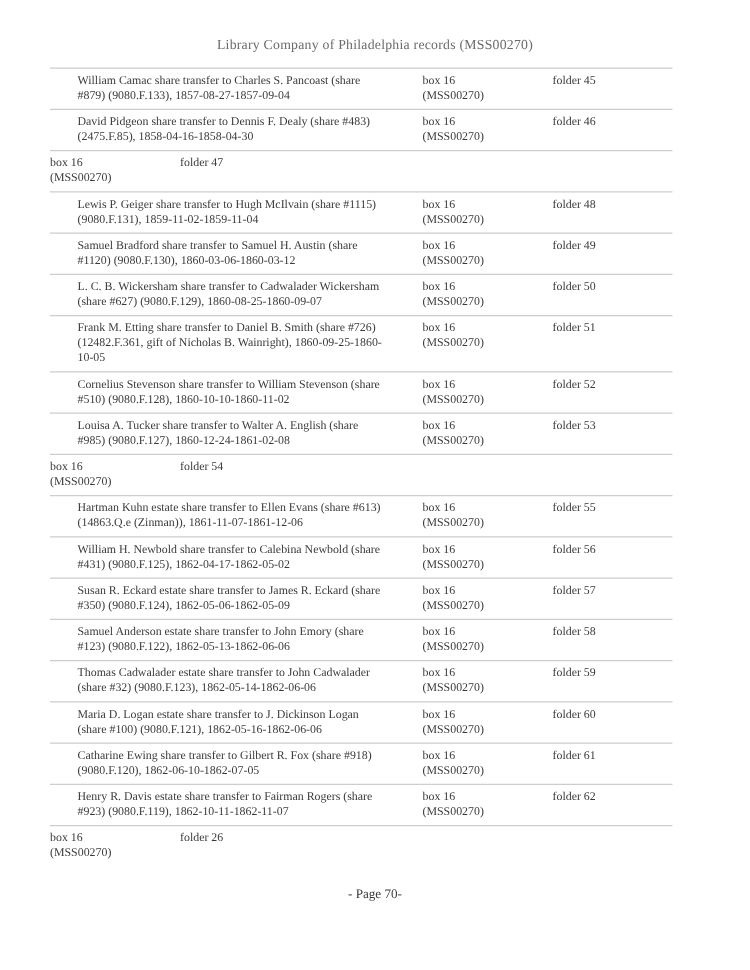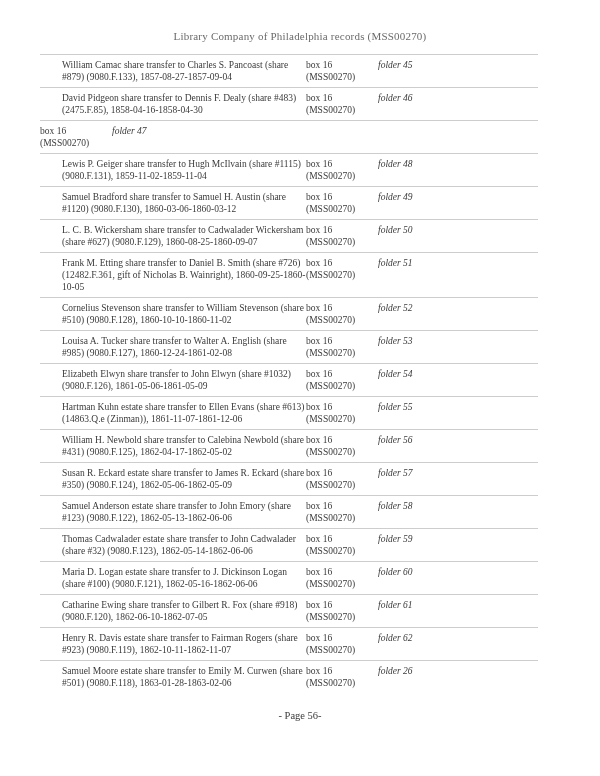--- a/index.html
+++ b/index.html
@@ -31,35 +31,35 @@
     margin-top: 12px;
     width: 498px;
   }
   .row {
     display: flex;
     align-items: flex-start;
     border-top: 1px solid #cdcdcd;
     padding: 4px 0 4px 0;
     font-size: 9.5px;
     line-height: 12px;
+    gap: 32px;
   }
   .cell {
     word-wrap: break-word;
   }
   .cell.desc {
     margin-left: 22px;
     width: 244px;
   }
   .cell.box {
     width: 64px;
   }
   .cell.folder {
     margin-left: 8px;
     flex: 1;
-    font-style: italic;
   }
   .doc-footer {
     margin-top: 17px;
     text-align: center;
     font-size: 10.5px;
     color: #3a3a3a;
   }
 </style>
 </head>
 <body>
@@ -115,21 +115,20 @@
     <div class="cell folder">folder 52</div>
   </div>
 
   <div class="row">
     <div class="cell desc">Louisa A. Tucker share transfer to Walter A. English (share #985) (9080.F.127), 1860-12-24-1861-02-08</div>
     <div class="cell box">box 16 (MSS00270)</div>
     <div class="cell folder">folder 53</div>
   </div>
 
   <div class="row">
-    <div class="cell desc">Elizabeth Elwyn share transfer to John Elwyn (share #1032) (9080.F.126), 1861-05-06-1861-05-09</div>
     <div class="cell box">box 16 (MSS00270)</div>
     <div class="cell folder">folder 54</div>
   </div>
 
   <div class="row">
     <div class="cell desc">Hartman Kuhn estate share transfer to Ellen Evans (share #613) (14863.Q.e (Zinman)), 1861-11-07-1861-12-06</div>
     <div class="cell box">box 16 (MSS00270)</div>
     <div class="cell folder">folder 55</div>
   </div>
 
@@ -169,20 +168,19 @@
     <div class="cell folder">folder 61</div>
   </div>
 
   <div class="row">
     <div class="cell desc">Henry R. Davis estate share transfer to Fairman Rogers (share #923) (9080.F.119), 1862-10-11-1862-11-07</div>
     <div class="cell box">box 16 (MSS00270)</div>
     <div class="cell folder">folder 62</div>
   </div>
 
   <div class="row">
-    <div class="cell desc">Samuel Moore estate share transfer to Emily M. Curwen (share #501) (9080.F.118), 1863-01-28-1863-02-06</div>
     <div class="cell box">box 16 (MSS00270)</div>
     <div class="cell folder">folder 26</div>
   </div>
 </div>
 
-  <div class="doc-footer">- Page 56-</div>
+  <div class="doc-footer">- Page 70-</div>
 </div>
 
 </body></html>

